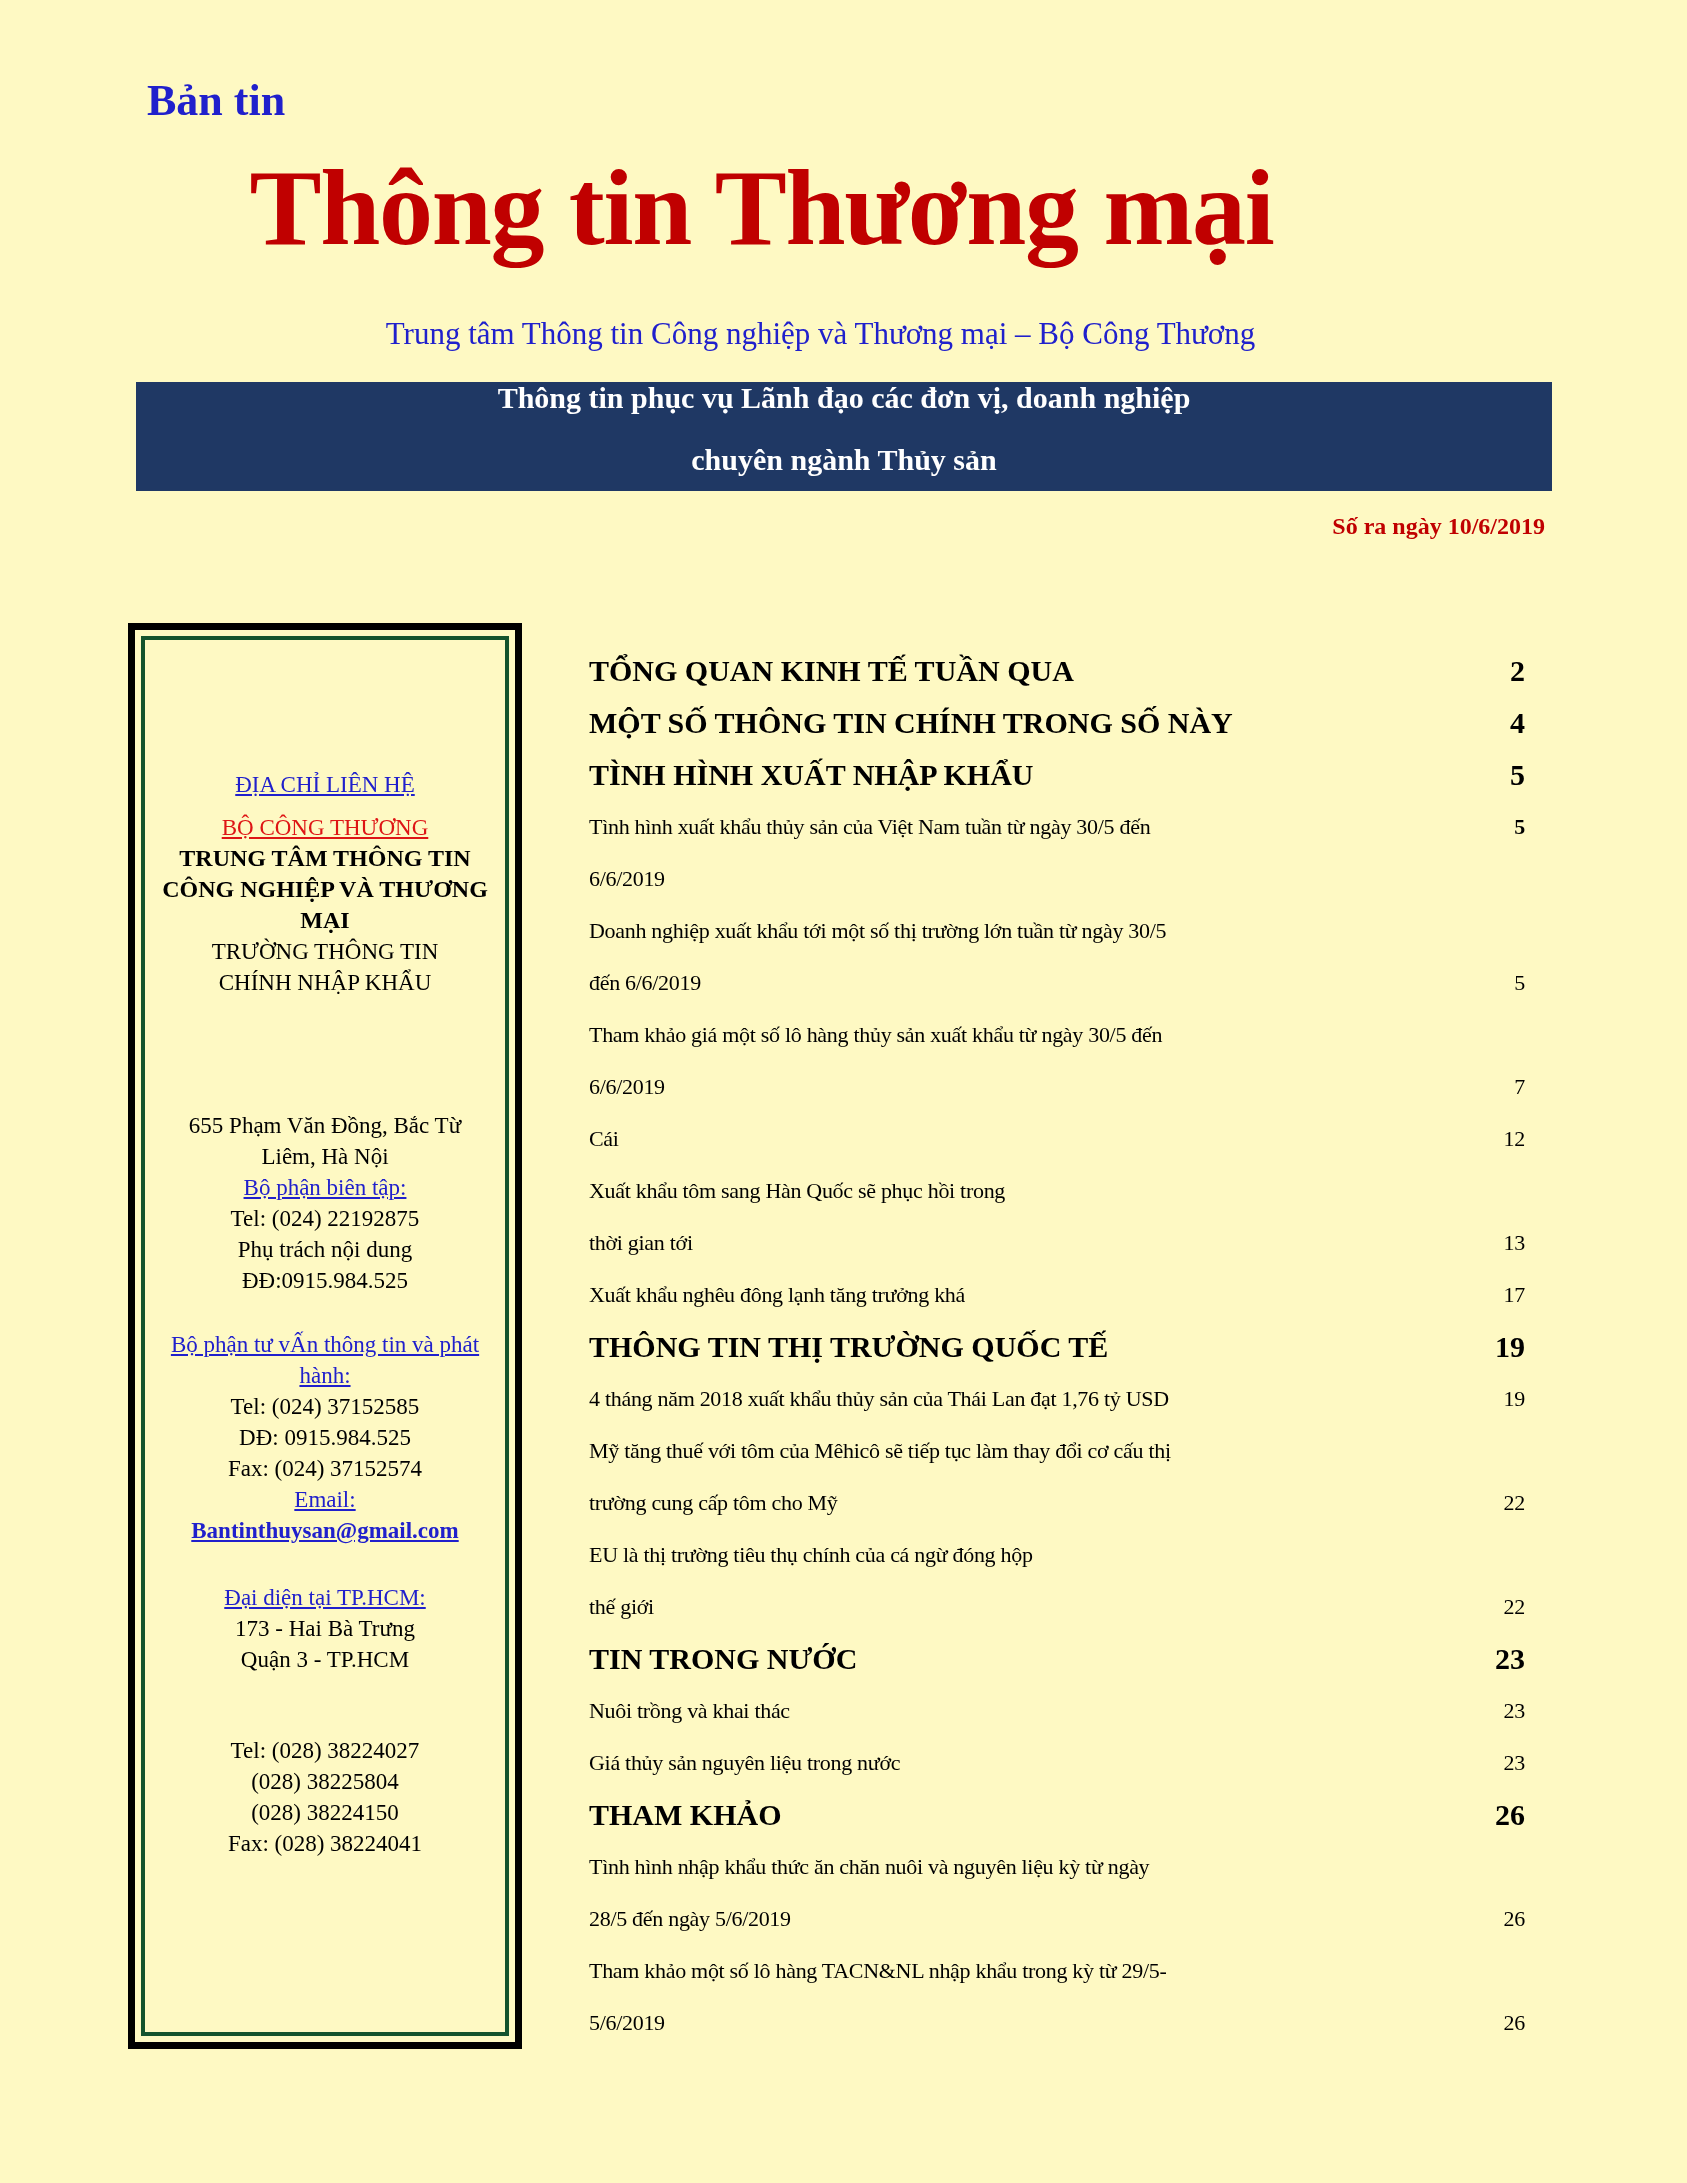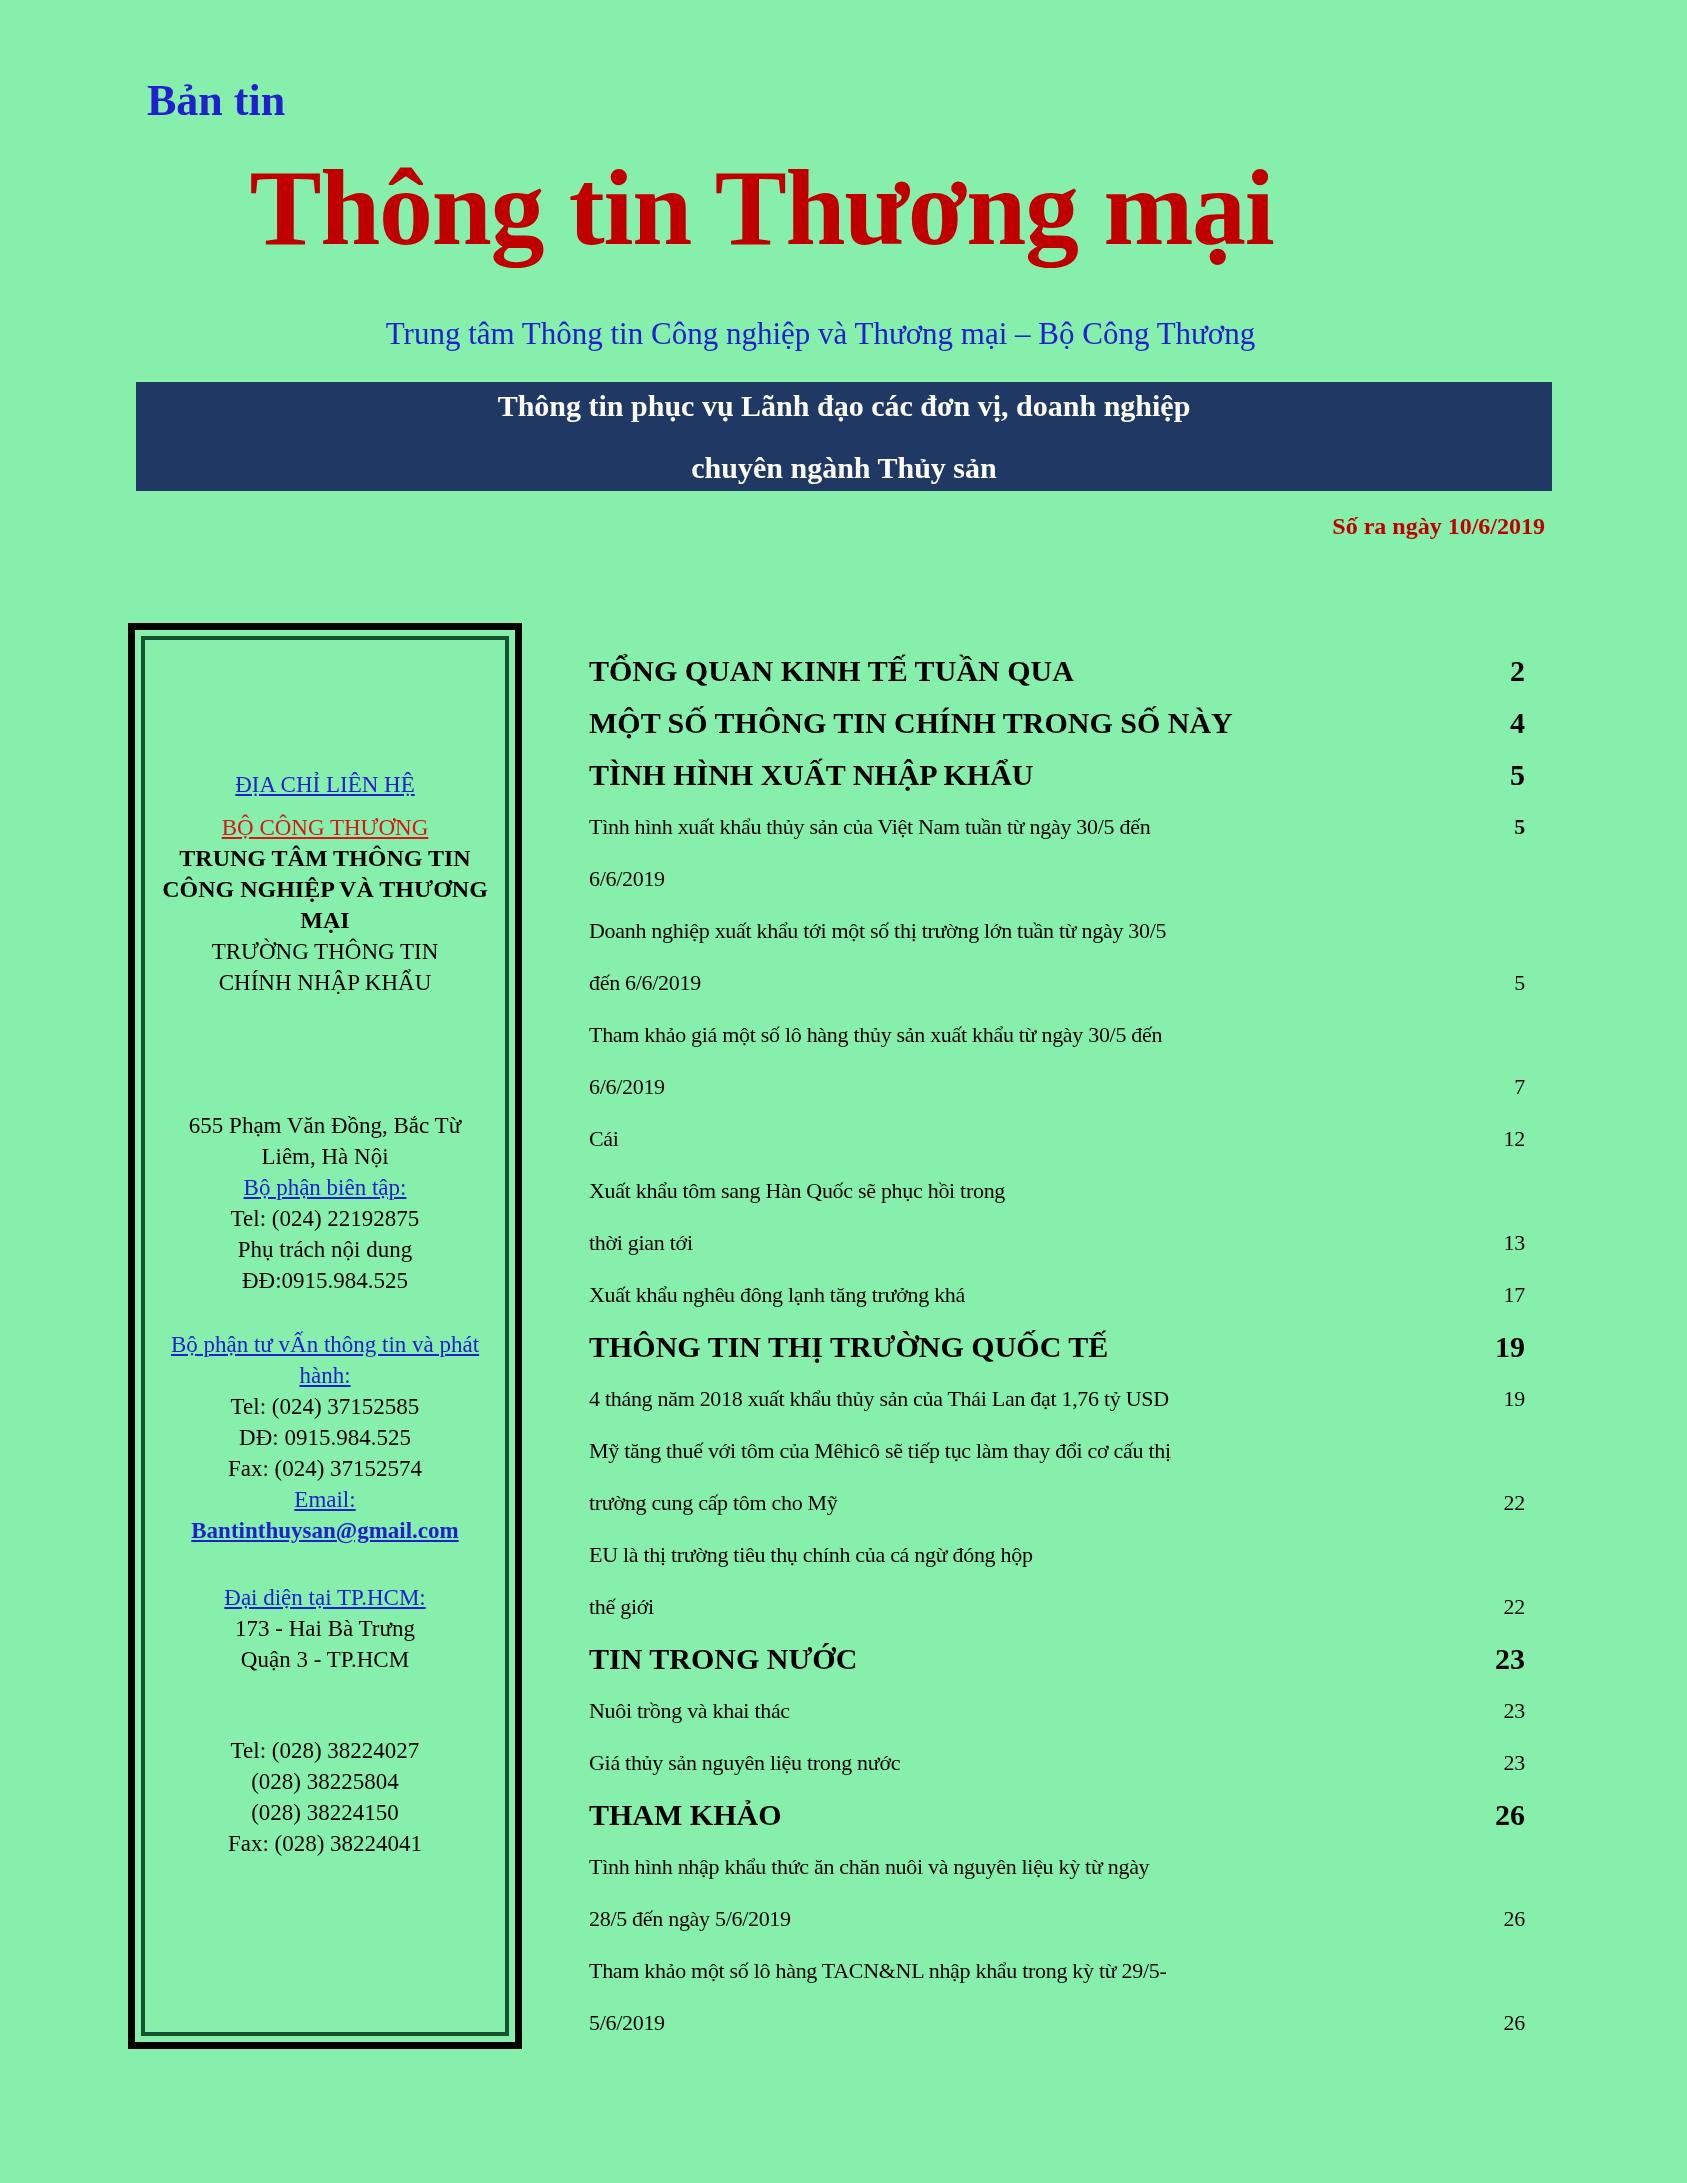--- a/index.html
+++ b/index.html
@@ -1,29 +1,29 @@
 <!DOCTYPE html>
 <html style="--title-red: #C00000; --bright-red: #DE1515; --link-blue: #2020CC; --banner-navy: #1F3864;font-size:10.6px"><head>
 <meta charset="utf-8">
 <style>
   html,body{margin:0;padding:0;background:#fff;}
-  .page{position:relative;width:1687px;height:2183px;background:#86efac;overflow:hidden;
+  .page{position:relative;width:1687px;height:2183px;background:#fef9c3;overflow:hidden;
         font-family:"Liberation Serif", serif;color:#000;}
 
   .kicker{position:absolute;left:147px;top:78px;font-size:44px;font-weight:bold;line-height:1.05;
           color:var(--link-blue,#2020CC);}
   .title{position:absolute;left:0;top:151px;width:1523px;text-align:center;
          font-size:108px;font-weight:bold;line-height:1.05;letter-spacing:-1.3px;
          color:var(--title-red,#C00000);}
   .subtitle{position:absolute;left:0;top:316px;width:1641px;text-align:center;
             font-size:31px;line-height:1.15;color:var(--link-blue,#2020CC);}
 
   .banner{position:absolute;left:136px;top:382px;width:1416px;height:109px;
           background:var(--banner-navy,#1F3864);color:#fff;
-          display:flex;flex-direction:column;align-items:center;justify-content:center;
+          display:flex;flex-direction:column;align-items:center;
           row-gap:26.5px;font-weight:bold;font-size:30px;line-height:1.05;gap:30px;}
 
   .issue-date{position:absolute;right:142px;top:513px;font-size:24px;font-weight:bold;
               color:var(--title-red,#C00000);}
 
   .contact-box{position:absolute;left:128px;top:623px;width:394px;height:1426px;
                border:7.3px solid #000;box-sizing:border-box;}
   .contact-inner{position:absolute;left:6px;top:6px;right:6px;bottom:6px;
                  border:4px solid #14532d;box-sizing:border-box;
                  padding-top:129px;text-align:center;}

